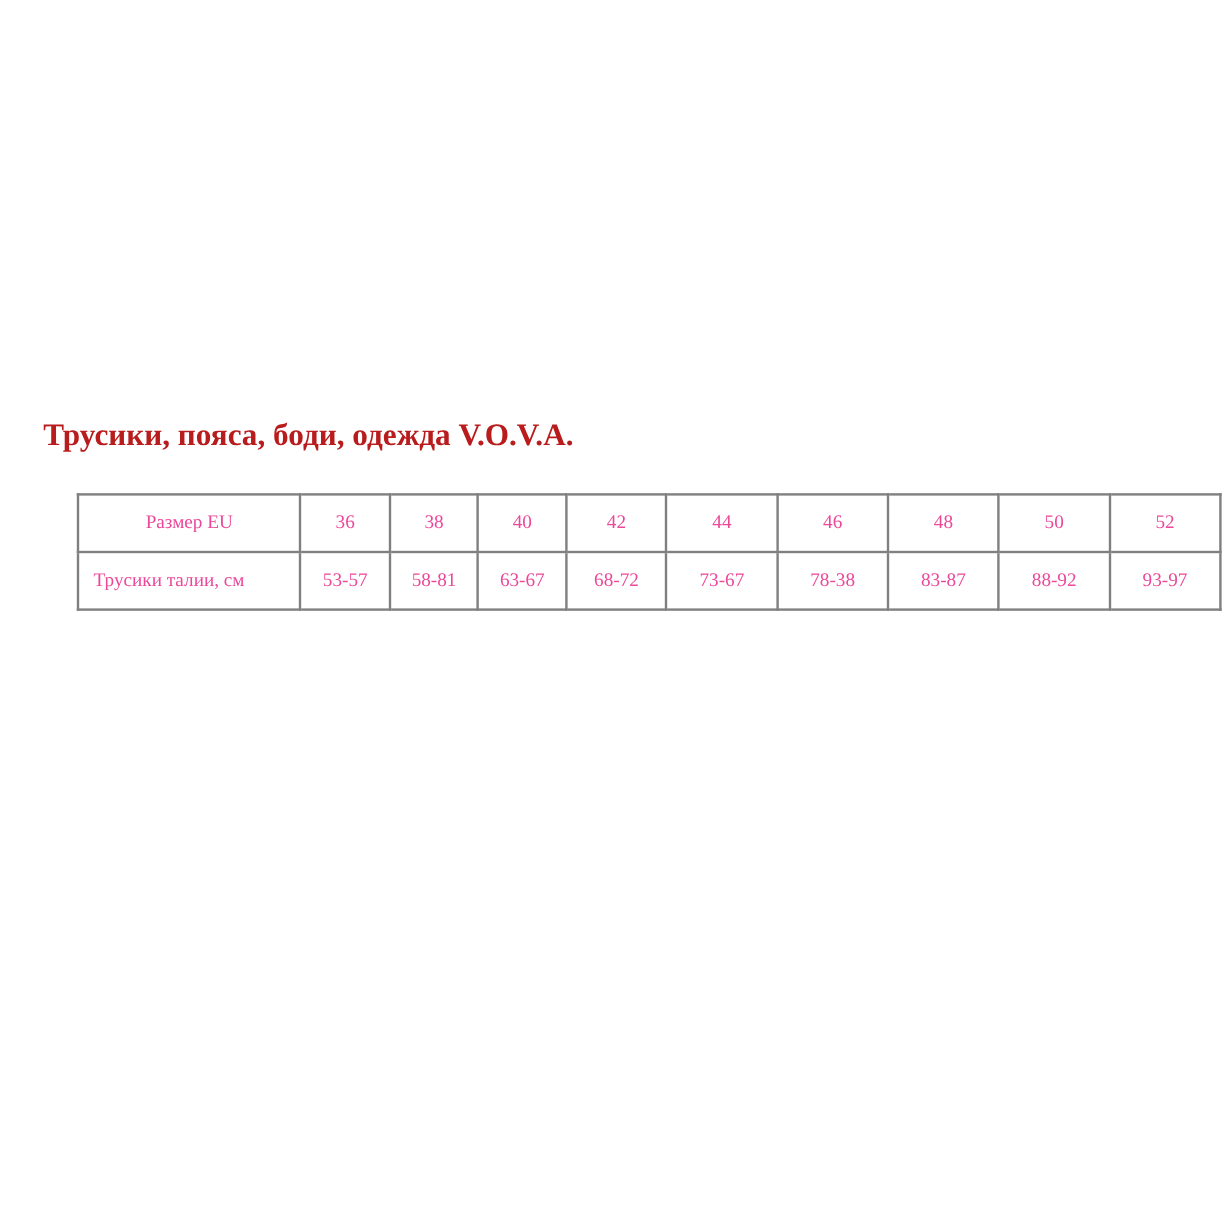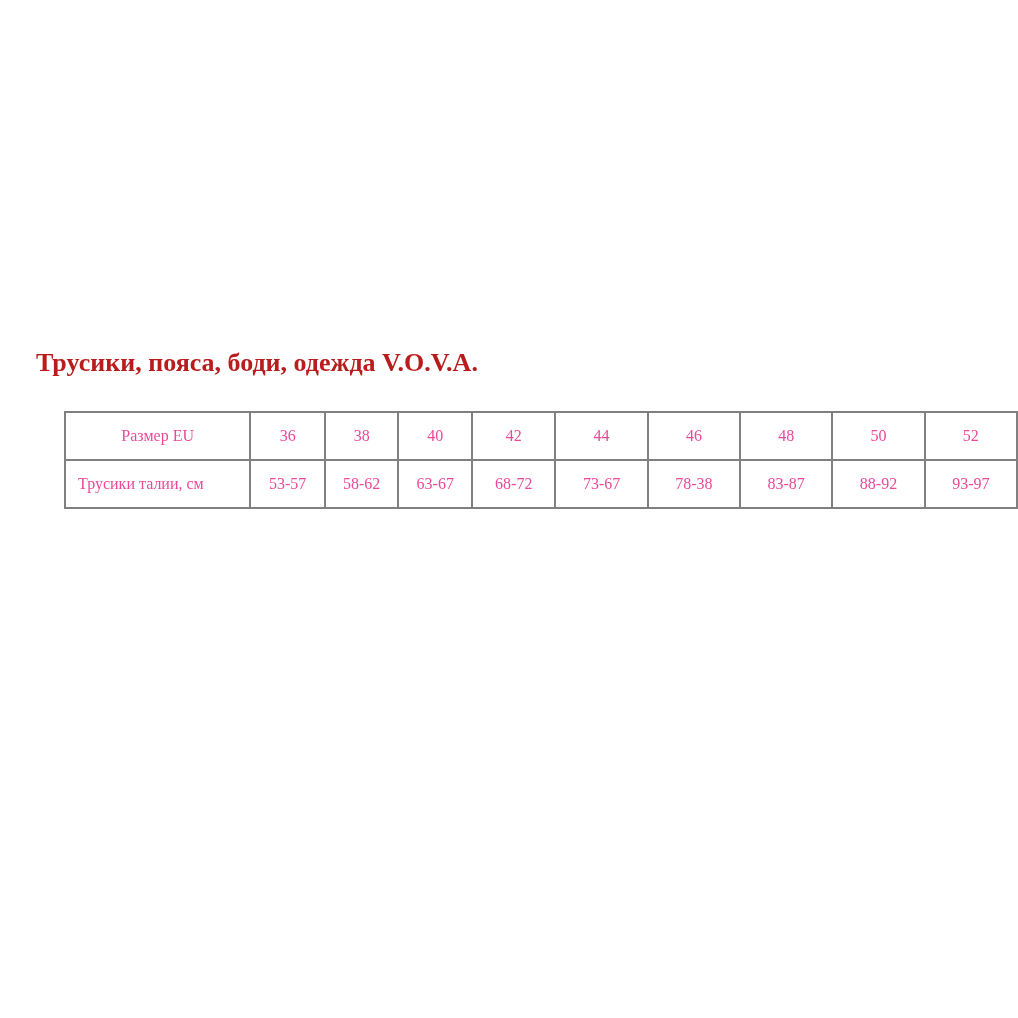--- a/index.html
+++ b/index.html
@@ -76,21 +76,21 @@
       <td>42</td>
       <td>44</td>
       <td>46</td>
       <td>48</td>
       <td>50</td>
       <td>52</td>
     </tr>
     <tr>
       <td class="label-left">Трусики талии, см</td>
       <td>53-57</td>
-      <td>58-62</td>
+      <td>58-81</td>
       <td>63-67</td>
       <td>68-72</td>
       <td>73-67</td>
       <td>78-38</td>
       <td>83-87</td>
       <td>88-92</td>
       <td>93-97</td>
     </tr>
   </tbody>
 </table>

